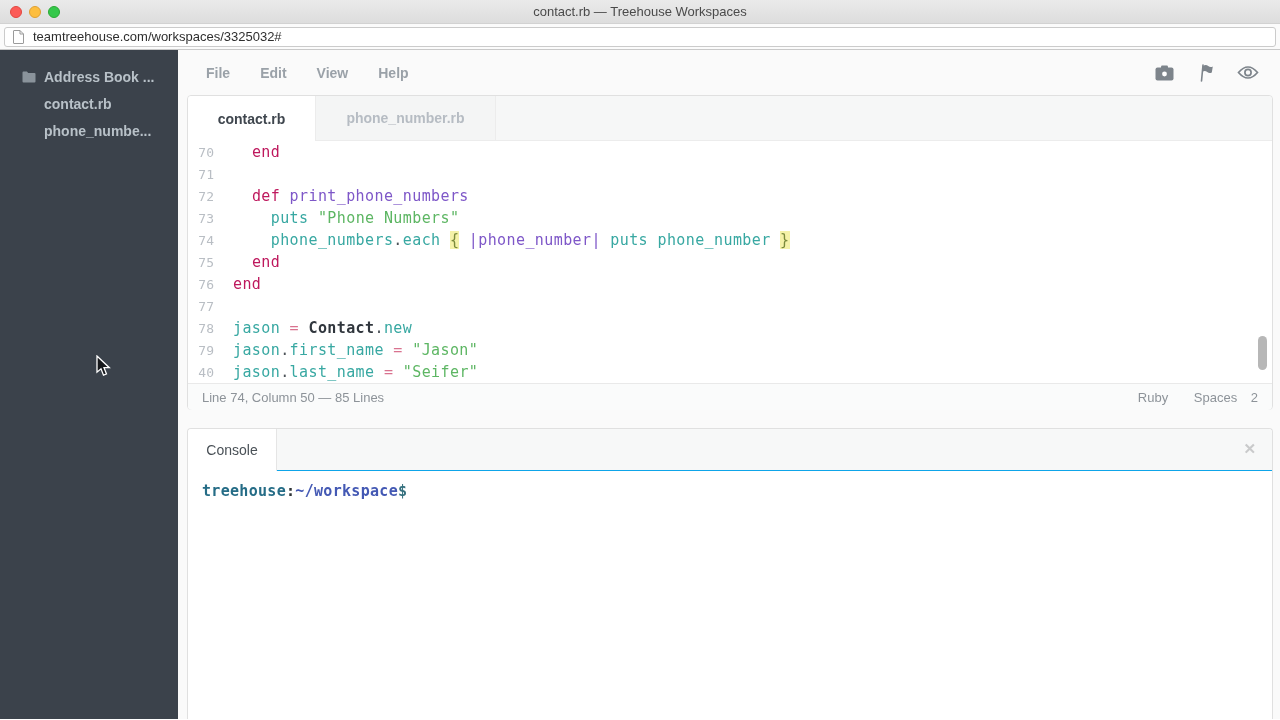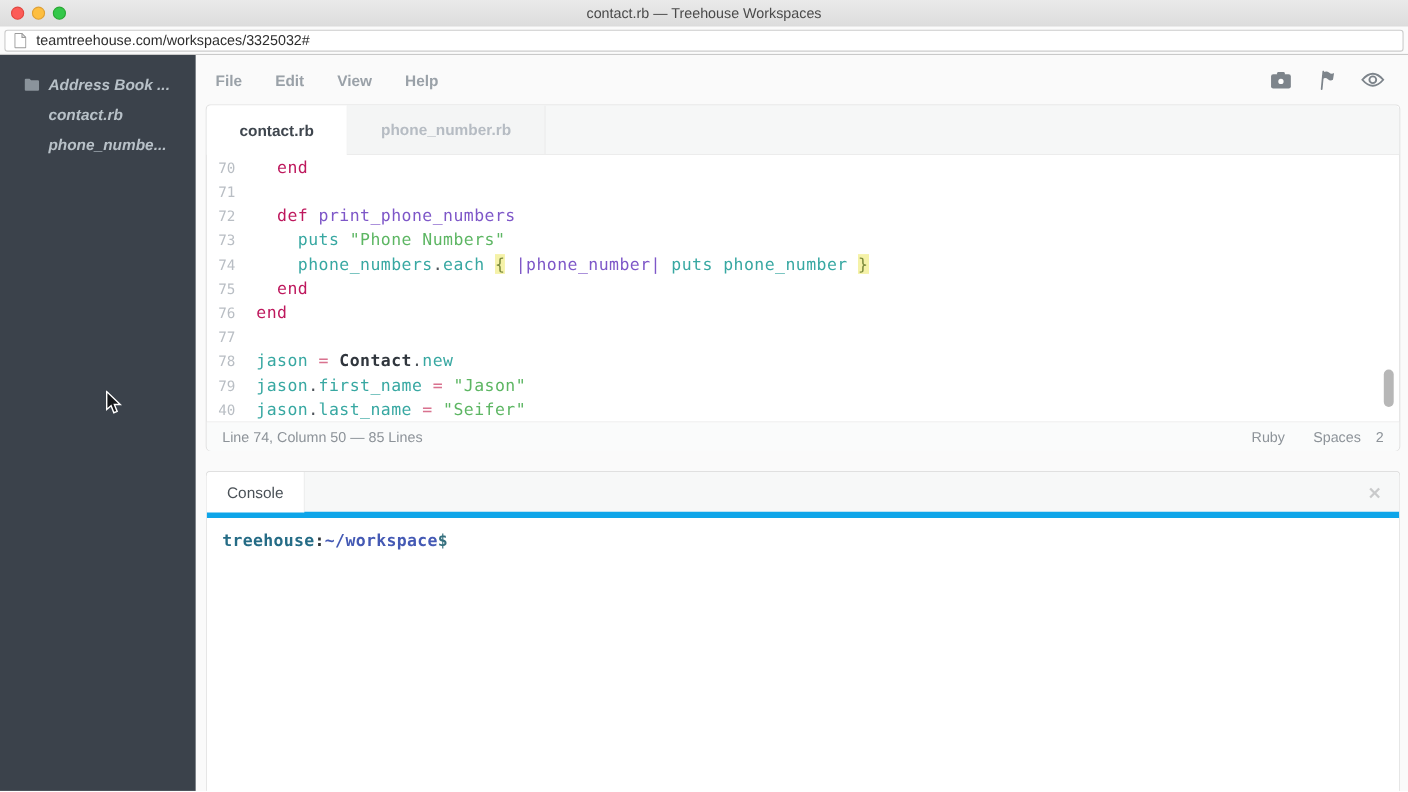--- a/index.html
+++ b/index.html
@@ -17,28 +17,28 @@
   .light.green  { background:#34c84a; border:1px solid #2aa834; }
 
   .urlstrip { height:26px; background:#fbfbfb; border-bottom:1px solid #c9c9c9;
               display:flex; align-items:center; padding:0 4px; }
   .urlbar { flex:1; height:20px; background:#fff; border:1px solid #cbcbcb; border-radius:3px;
             display:flex; align-items:center; padding:0 8px; gap:9px; }
   .url-text { font-size:13px; color:#2e2e2e; }
 
   
   .app { display:flex; height:669px; }
-  .sidebar { width:178px; flex:none; background:#3b424b; padding-top:13px;font-style:italic; }
+  .sidebar { width:178px; flex:none; background:#3b424b; padding-top:13px; }
   .side-item { height:27px; display:flex; align-items:center; padding-left:22px;
                color:#b8c1c8; font-size:14px; font-weight:bold; }
   .side-item .ficon { width:22px; display:flex; align-items:center; }
 
   .main { flex:1; position:relative; background:#fafafa; }
 
-  .menubar { height:45px; display:flex; align-items:center; padding-left:18px; }
+  .menubar { height:45px; display:flex; align-items:center; padding-left:28px; }
   .menu-item { margin-right:30px; color:#9aa1a8; font-size:14px; font-weight:bold; }
   .toolbar-icons { position:absolute; top:0; right:0; height:45px;
                    display:flex; align-items:center; gap:23px; padding-right:21px; }
   .tool-btn { display:flex; align-items:center; }
 
   
   .editor-card { position:absolute; left:9px; top:45px; width:1086px; height:315px;
                  background:#fff; border:1px solid #e0e0e0; border-radius:4px; }
   .tabbar { height:45px; background:#f6f7f7; border-bottom:1px solid #ececec;
             border-radius:4px 4px 0 0; display:flex; }
@@ -67,21 +67,21 @@
   .statusbar { height:27px; border-top:1px solid #e9e9e9; background:#fafbfb;
                border-radius:0 0 4px 4px; display:flex; align-items:center;
                justify-content:space-between; padding:0 14px; font-size:13px; color:#8d9399; }
   .status-right span { margin-left:22px; }
   .status-right .tight { margin-left:10px; }
 
   
   .console-card { position:absolute; left:9px; top:378px; width:1086px; height:291px;
                   background:#fff; border:1px solid #e0e0e0; border-bottom:none;
                   border-radius:4px 4px 0 0; }
-  .console-header { height:42px; background:#f7f8f8; border-bottom:6px solid #0ea5e9;
+  .console-header { height:42px; background:#f7f8f8; border-bottom:1px solid #0ea5e9;
                     border-radius:4px 4px 0 0; display:flex; position:relative; }
   .console-tab { width:89px; background:#fff; border-right:1px solid #e5e5e5; margin-bottom:-1px;
                  border-radius:4px 0 0 0; display:flex; align-items:center; justify-content:center;
                  font-size:14px; color:#4a5157; }
   .console-close { position:absolute; right:16px; top:11px; color:#c9cacb;
                    font-size:15px; font-weight:bold; }
   .terminal { padding:11px 14px; font-family:"DejaVu Sans Mono",monospace;
               font-size:15px; font-weight:bold; letter-spacing:0.3px; }
   .pr-host   { color:#256c86; }
   .pr-pl     { color:#2f3437; }

